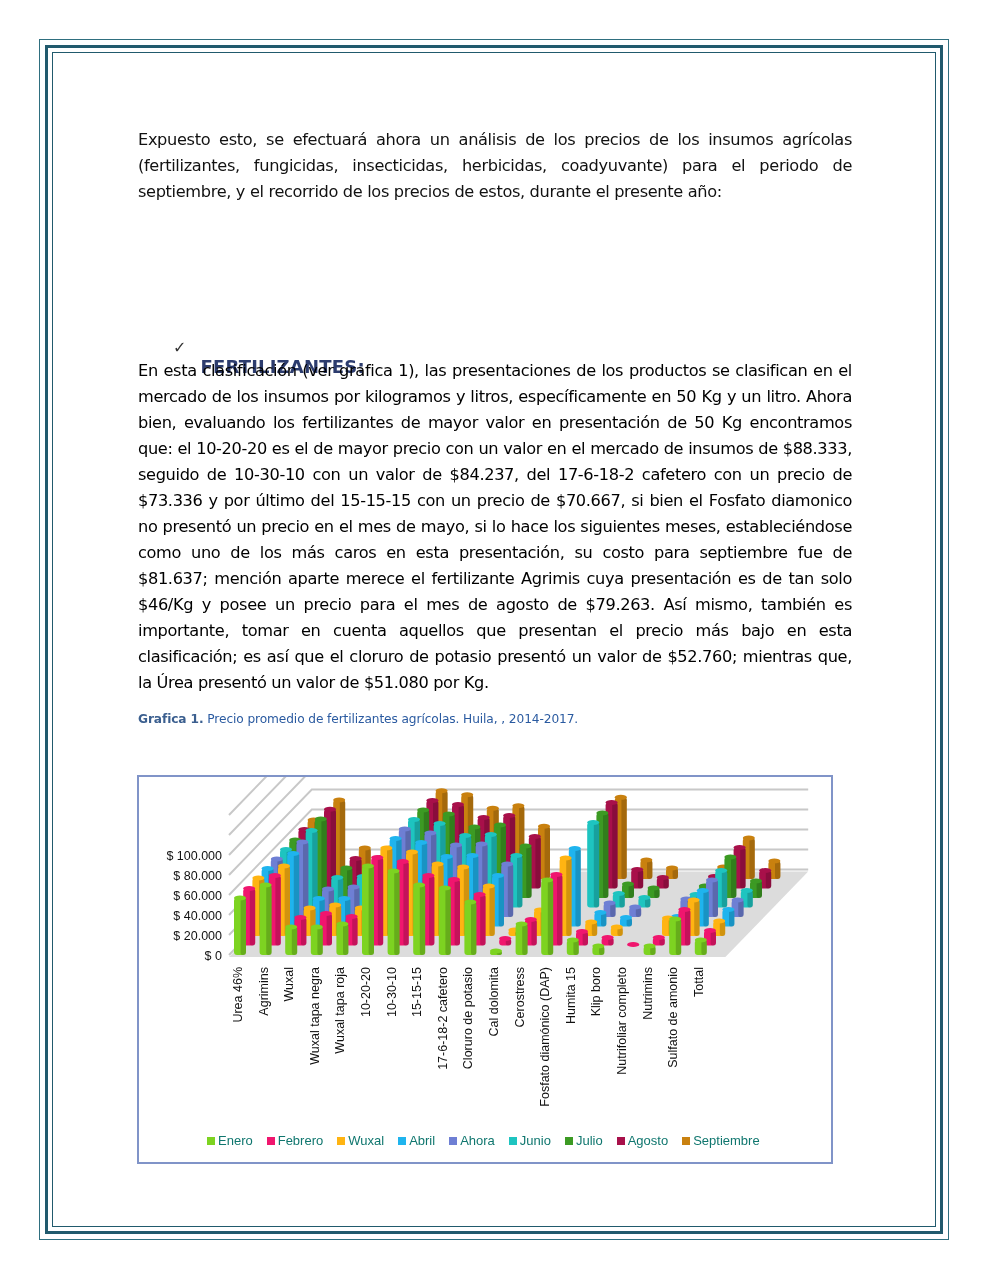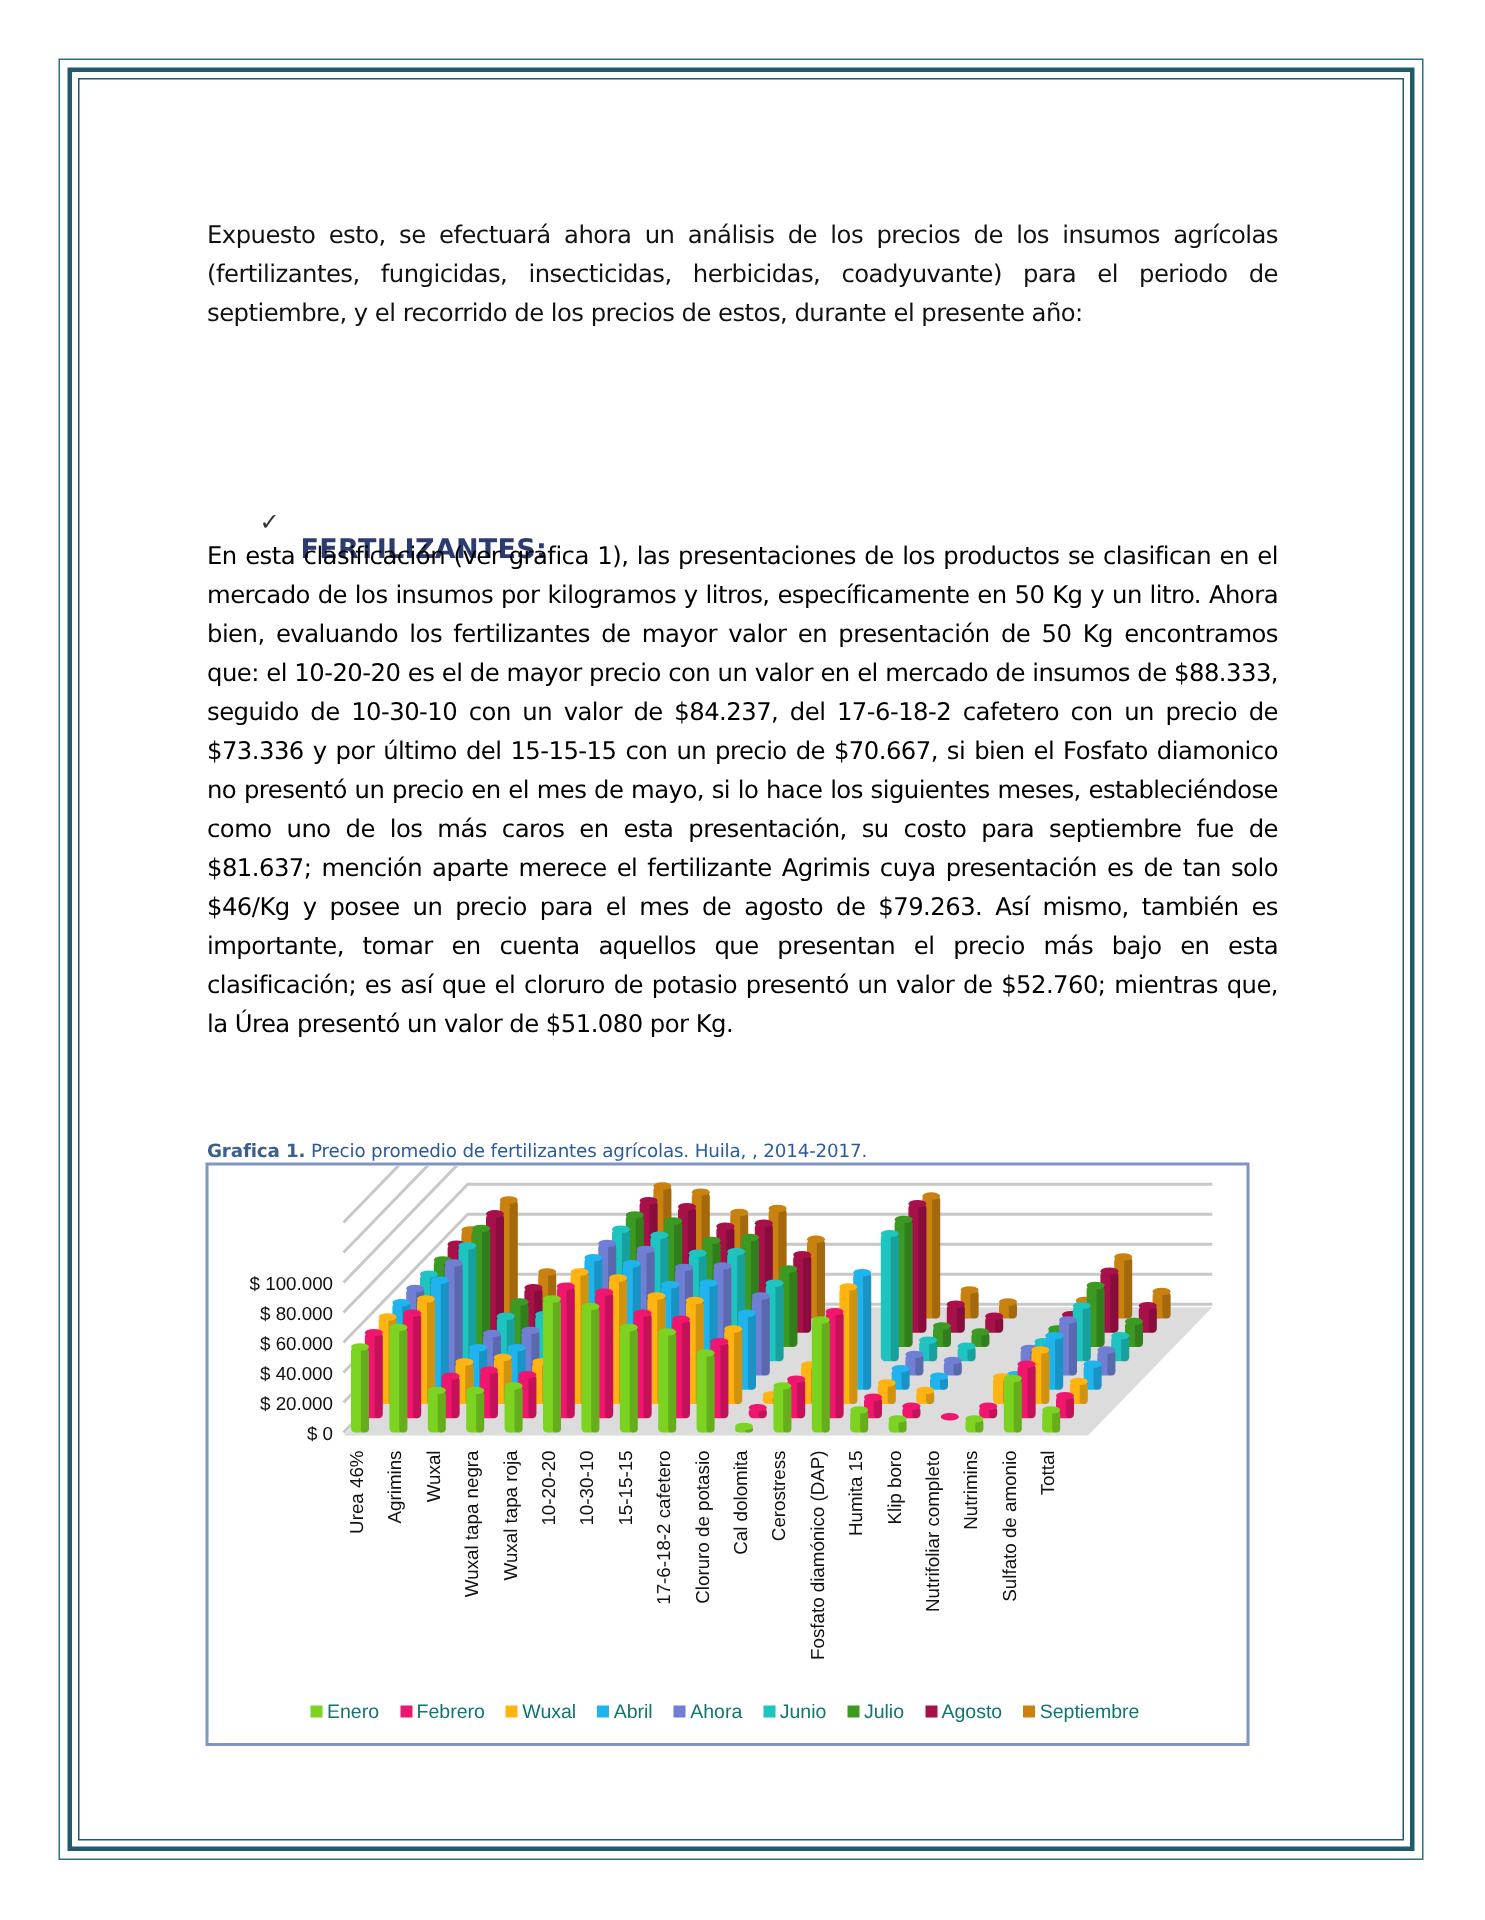--- a/index.html
+++ b/index.html
@@ -2,26 +2,26 @@
 <html><head>
 <meta charset="utf-8">
 <style>
   html, body { margin: 0; padding: 0; background: #ffffff; }
   body { width: 990px; height: 1280px; position: relative; overflow: hidden; font-family: "DejaVu Sans", sans-serif; }
   .border-outer { position: absolute; left: 39px; top: 39px; width: 910px; height: 1201px; border: 1px solid #2f6f7f; box-sizing: border-box; }
   .border-mid { position: absolute; left: 45px; top: 45px; width: 898px; height: 1189px; border: 3px solid #215a6d; box-sizing: border-box; }
   .border-inner { position: absolute; left: 52px; top: 52px; width: 884px; height: 1175px; border: 1px solid #215a6d; box-sizing: border-box; }
   .content { position: absolute; left: 138px; top: 112px; width: 714px; color: #111; }
   p.body { margin: 0; font-family: "DejaVu Sans", sans-serif; font-size: 16.2px; line-height: 26px; text-align: justify; letter-spacing: -0.35px; word-spacing: 0px; }
-  p.gap { margin-top: 32px; }
+  p.gap { margin-top: 15px; }
   .heading { position: absolute; left: 173px; top: 318px; display: flex; align-items: center; font-family: "DejaVu Sans", sans-serif; color: #2c3c6e; }
   .heading .check { font-size: 16px; margin-right: 14px; color: #333; }
   .heading .label { font-size: 18px; font-weight: bold; letter-spacing: 0.2px; margin-top: 38px; }
   .section { position: absolute; left: 138px; top: 358px; width: 714px; }
-  .caption { position: absolute; left: 138px; top: 760px; font-size: 12.2px; color: #2a5aa0; font-family: "DejaVu Sans", sans-serif; letter-spacing: -0.1px; }
+  .caption { position: absolute; left: 138px; top: 712px; font-size: 12.2px; color: #2a5aa0; font-family: "DejaVu Sans", sans-serif; letter-spacing: -0.1px; }
   .caption b { color: #3b5f8f; }
   .chart-box { position: absolute; left: 137px; top: 775px; width: 696px; height: 389px; border: 2px solid #8094c8; box-sizing: border-box; background: #fff; }
   .chart-box svg { position: absolute; left: 0; top: 0; }
   .legend { position: absolute; left: 68px; top: 356px; display: flex; gap: 14px; font-family: "Liberation Sans", sans-serif; font-size: 13px; color: #0f766e; }
   .legend-item { display: flex; align-items: center; }
   .legend-swatch { width: 8px; height: 8px; margin-right: 3px; display: inline-block; }
 </style>
 </head>
 <body>
 

